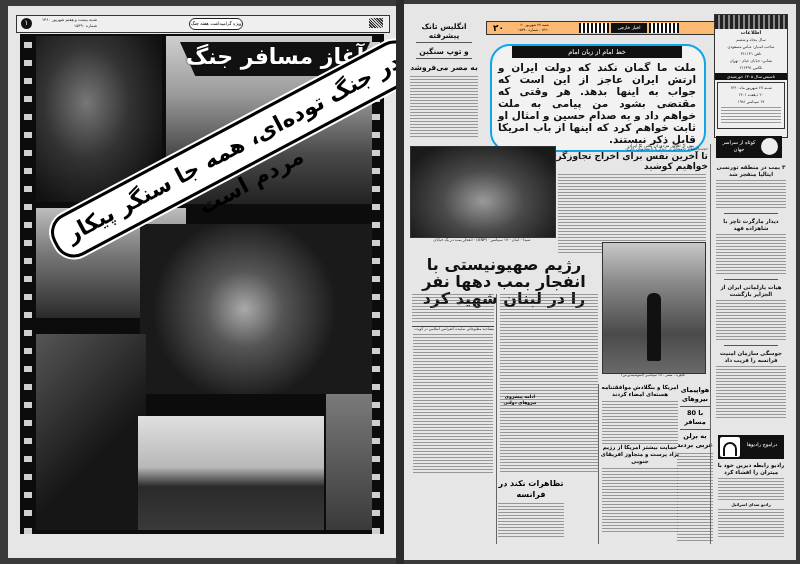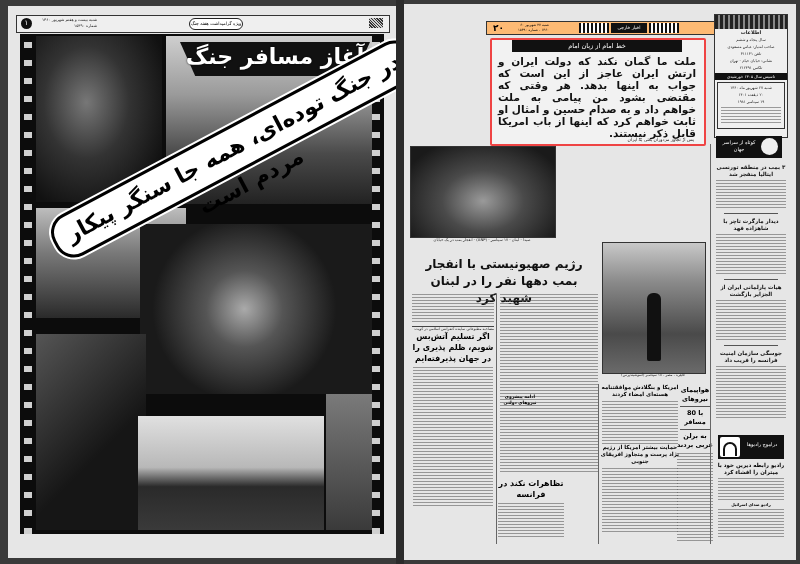--- a/index.html
+++ b/index.html
@@ -39,21 +39,21 @@
   .tstrip .date{position:absolute;left:22px;top:1px;font-size:3.5px;line-height:5px;direction:rtl;width:40px;text-align:right;}
   .tstrip .bars{position:absolute;left:92px;top:1px;width:30px;height:10px;background:repeating-linear-gradient(90deg,#111 0 2px,#fff 2px 4px);}
   .tstrip .sect{position:absolute;left:124px;top:1px;width:36px;height:10px;background:#111;color:#fff;font-size:4.5px;text-align:center;line-height:10px;direction:rtl;}
   .tstrip .bars2{position:absolute;left:162px;top:1px;width:30px;height:10px;background:repeating-linear-gradient(90deg,#111 0 2px,#fff 2px 4px);}
 
   .leftcol{position:absolute;left:4px;top:14px;width:72px;height:125px;}
   .leftcol .h{font-size:7.5px;font-weight:bold;direction:rtl;text-align:center;margin:4px 0 2px;color:#111;}
   .leftcol .rule{height:1px;background:#555;margin:2px 8px;}
   .txt{background:repeating-linear-gradient(180deg,#555 0 1px,transparent 1px 3px);opacity:.55;}
 
-  .quote{position:absolute;left:86px;top:34px;width:212px;height:104px;border:2px solid #ef4444;border-radius:2px;background:#f2f2f2;}
+  .quote{position:absolute;left:86px;top:40px;width:212px;height:104px;border:2px solid #0ea5e9;border-radius:20px;background:#f2f2f2;}
   .quote .qh{position:absolute;left:20px;top:0;width:170px;height:12px;background:#111;color:#fff;font-size:6.5px;text-align:center;line-height:12px;direction:rtl;}
   .quote .qb{position:absolute;left:6px;top:15px;width:198px;font-size:10.5px;font-weight:bold;line-height:12px;direction:rtl;text-align:justify;color:#111;}
   .quote .qf{position:absolute;right:10px;bottom:2px;font-size:4.5px;direction:rtl;color:#222;}
 
   .mast{position:absolute;left:310px;top:10px;width:72px;height:122px;border:1px solid #333;background:#efefef;}
   .mast .top{height:14px;background:repeating-linear-gradient(90deg,#222 0 3px,#888 3px 5px);}
   .mast .t{font-size:3.8px;line-height:5px;text-align:center;direction:rtl;color:#222;padding:1px 2px;}
   .mast .blk{background:#111;color:#fff;font-size:4px;text-align:center;line-height:7px;margin:2px 0;direction:rtl;}
   .mast .box{border:1px solid #333;margin:2px;padding:1px;}
 
@@ -72,21 +72,21 @@
 
   .photoR1{position:absolute;left:6px;top:142px;width:144px;height:90px;background:radial-gradient(ellipse at 50% 60%,#9a9a9a 0,#4a4a4a 40%,#1a1a1a 85%);border:1px solid #333;}
   .capR1{position:absolute;left:6px;top:233px;width:144px;font-size:3.8px;direction:rtl;text-align:center;color:#222;}
   .art1h{position:absolute;left:152px;top:142px;width:152px;}
   .art1h .k{font-size:4px;direction:rtl;text-align:right;color:#222;}
   .art1h .h{font-size:9px;font-weight:bold;direction:rtl;text-align:right;color:#111;}
   .photoR2{position:absolute;left:198px;top:238px;width:102px;height:130px;background:linear-gradient(180deg,#c8c8c8 0,#8a8a8a 30%,#4a4a4a 70%,#6a6a6a 100%);border:1px solid #333;}
   .photoR2 .fig{position:absolute;left:44px;top:50px;width:14px;height:68px;background:#111;border-radius:6px 6px 2px 2px;}
   .capR2{position:absolute;left:198px;top:369px;width:102px;font-size:3.6px;direction:rtl;text-align:center;color:#222;}
 
-  .art2h{position:absolute;left:10px;top:252px;width:180px;font-size:12px;font-weight:bold;direction:rtl;text-align:center;line-height:17px;color:#111;}
+  .art2h{position:absolute;left:10px;top:252px;width:180px;font-size:16px;font-weight:bold;direction:rtl;text-align:center;line-height:17px;color:#111;}
   .art3{position:absolute;left:8px;top:322px;width:82px;border-top:1px solid #444;}
   .art3 .k{font-size:3.6px;direction:rtl;text-align:right;color:#222;}
   .art3 .h{font-size:8px;font-weight:bold;direction:rtl;text-align:center;line-height:11px;}
 
   .art4{position:absolute;left:196px;top:380px;width:80px;}
   .art4 .h{font-size:5.5px;font-weight:bold;direction:rtl;text-align:center;line-height:7px;}
   .art5{position:absolute;left:272px;top:380px;width:38px;}
   .art5 .h{font-size:6.5px;font-weight:bold;direction:rtl;text-align:center;line-height:9px;margin:2px 0;}
   .art5 .rule{height:1px;background:#555;margin:2px 4px;}
   .art6{position:absolute;left:196px;top:440px;width:80px;}
@@ -125,20 +125,28 @@
     <div class="photo p7"></div>
     <div class="headline-bar"></div>
     <div class="headline">آغاز مسافر جنگ</div>
     <div class="banner">
         <span>در جنگ توده‌ای، همه جا سنگر پیکار مردم است</span>
       </div>
   </div>
 </div>
 
 <div class="page" id="right">
+  <div class="leftcol">
+    <div class="h">انگلیس تانک پیشرفته</div>
+    <div class="rule"></div>
+    <div class="h">و توپ سنگین</div>
+    <div class="rule"></div>
+    <div class="h">به مصر می‌فروشد</div>
+    <div class="txt" style="height:62px;margin:4px 2px;"></div>
+  </div>
 
   <div class="tstrip">
     <div class="num">۲۰</div>
     <div class="date">
       <div>شنبه ۲۷ شهریور ۶۰</div>
       <div>۱۳۶۰ - شماره ۱۵۳۹۰</div>
     </div>
     <div class="bars"></div>
     <div class="sect">اخبار خارجی</div>
     <div class="bars2"></div>
@@ -193,33 +201,37 @@
   <div style="position:absolute;left:312px;top:458px;width:70px;">
     <div style="font-size:5.5px;font-weight:bold;direction:rtl;text-align:center;line-height:7px;">رادیو رابطه دیرین خود با میتران را افشاء کرد</div>
     <div class="txt" style="height:22px;margin:2px;"></div>
     <div style="font-size:4px;font-weight:bold;direction:rtl;text-align:center;">رادیو صدای اسرائیل</div>
     <div class="txt" style="height:30px;margin:2px;"></div>
   </div>
 
   <div class="photoR1"></div>
   <div class="capR1">صیدا - لبنان - ۱۷ سپتامبر - (ANP) - انفجار بمب در یک خیابان</div>
 
+  <div class="art1h">
+    <div class="k">حجت‌الاسلام خامنه‌ای در دیدار با دانشجویان خارج:</div>
+    <div class="h">تا آخرین نفس برای اخراج تجاوزگر خواهیم کوشید</div>
+    <div class="txt" style="height:80px;margin:3px 2px;"></div>
+  </div>
 
   <div class="photoR2">
       <div class="fig"></div>
     </div>
   <div class="capR2">قاهره - مصر - ۱۸ سپتامبر (آسوشیتدپرس)</div>
 
   <div class="art2h">رژیم صهیونیستی با انفجار بمب دهها نفر را در لبنان شهید کرد</div>
   <div class="txt" style="position:absolute;left:96px;top:290px;width:98px;height:180px;"></div>
   <div class="txt" style="position:absolute;left:8px;top:290px;width:82px;height:28px;"></div>
 
   <div class="art3">
     <div class="k">مصاحبه مطبوعاتی نماینده کنفرانس اسلامی در کویت:</div>
-    <div class="h">اگر تسلیم آتش‌بس شویم، ظلم پذیری را در جهان پذیرفته‌ایم</div>
     <div class="txt" style="height:140px;margin:3px 1px;"></div>
   </div>
 
   <div class="art8">
     <div class="h">ادامه پیشروی نیروهای دولتی</div>
   </div>
 
   <div class="art4">
     <div class="h">امریکا و بنگلادش موافقتنامه هسته‌ای امضاء کردند</div>
     <div class="txt" style="height:44px;margin:3px 2px;"></div>

